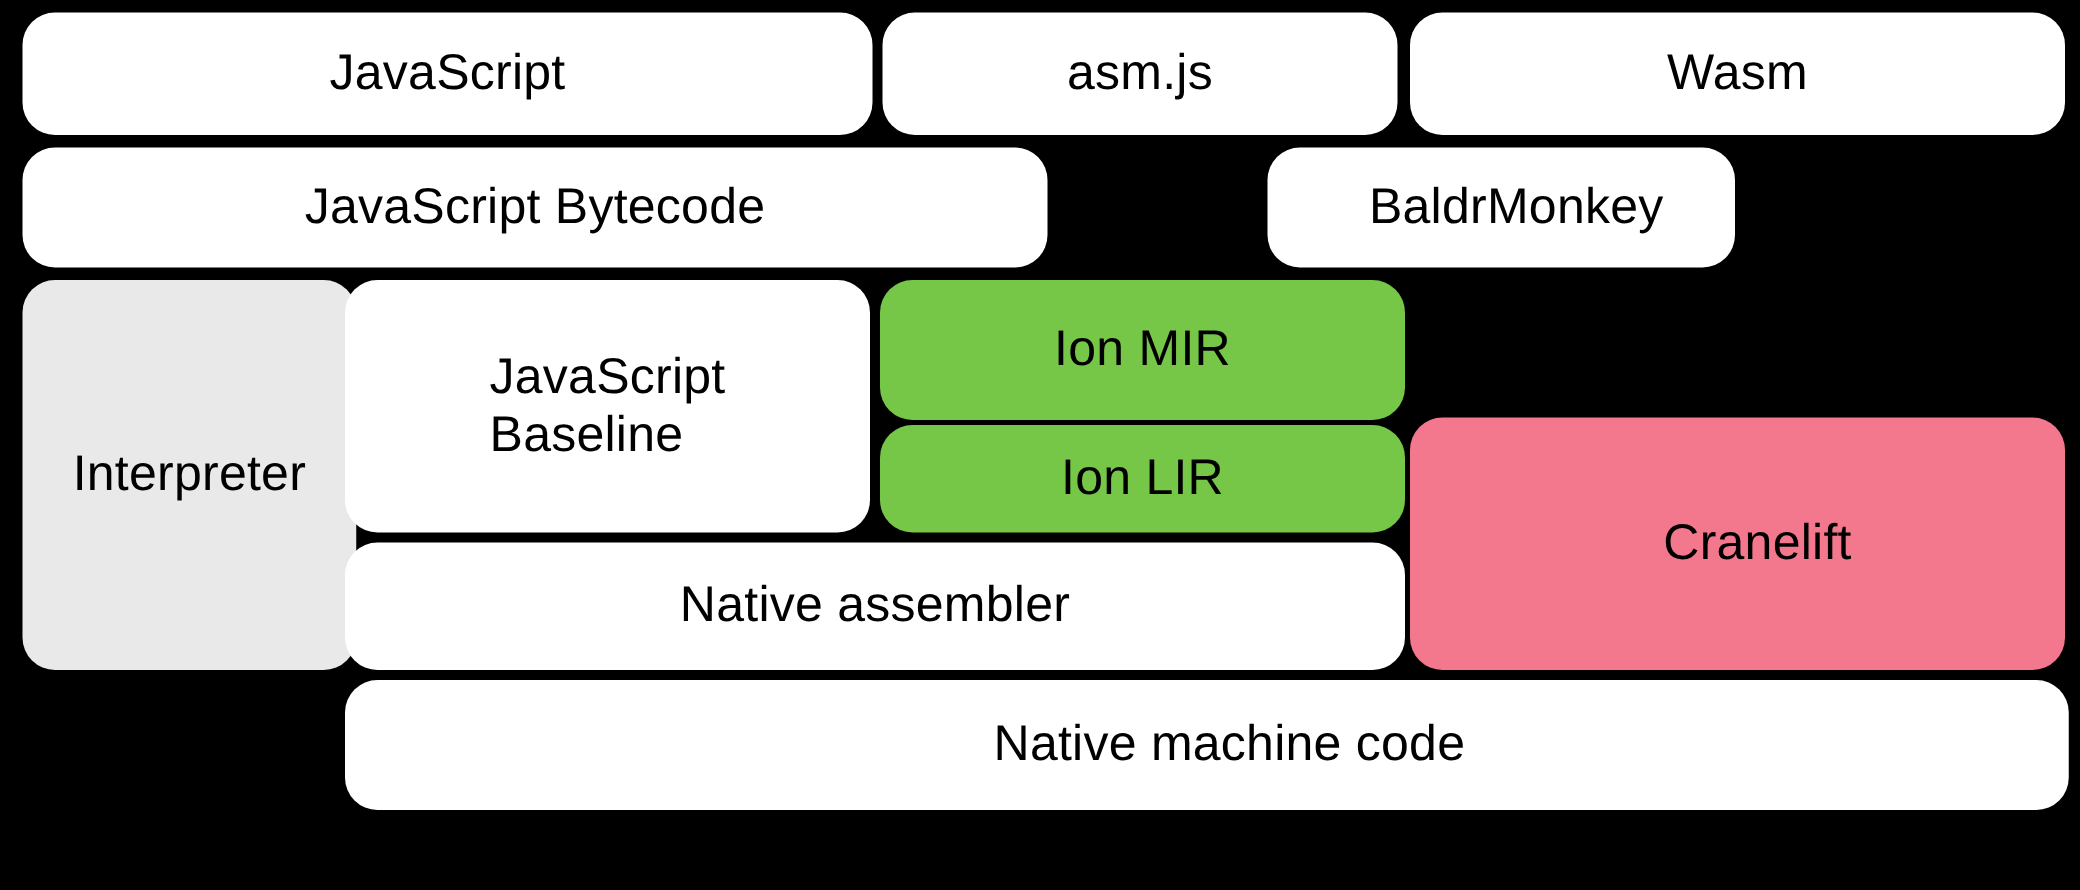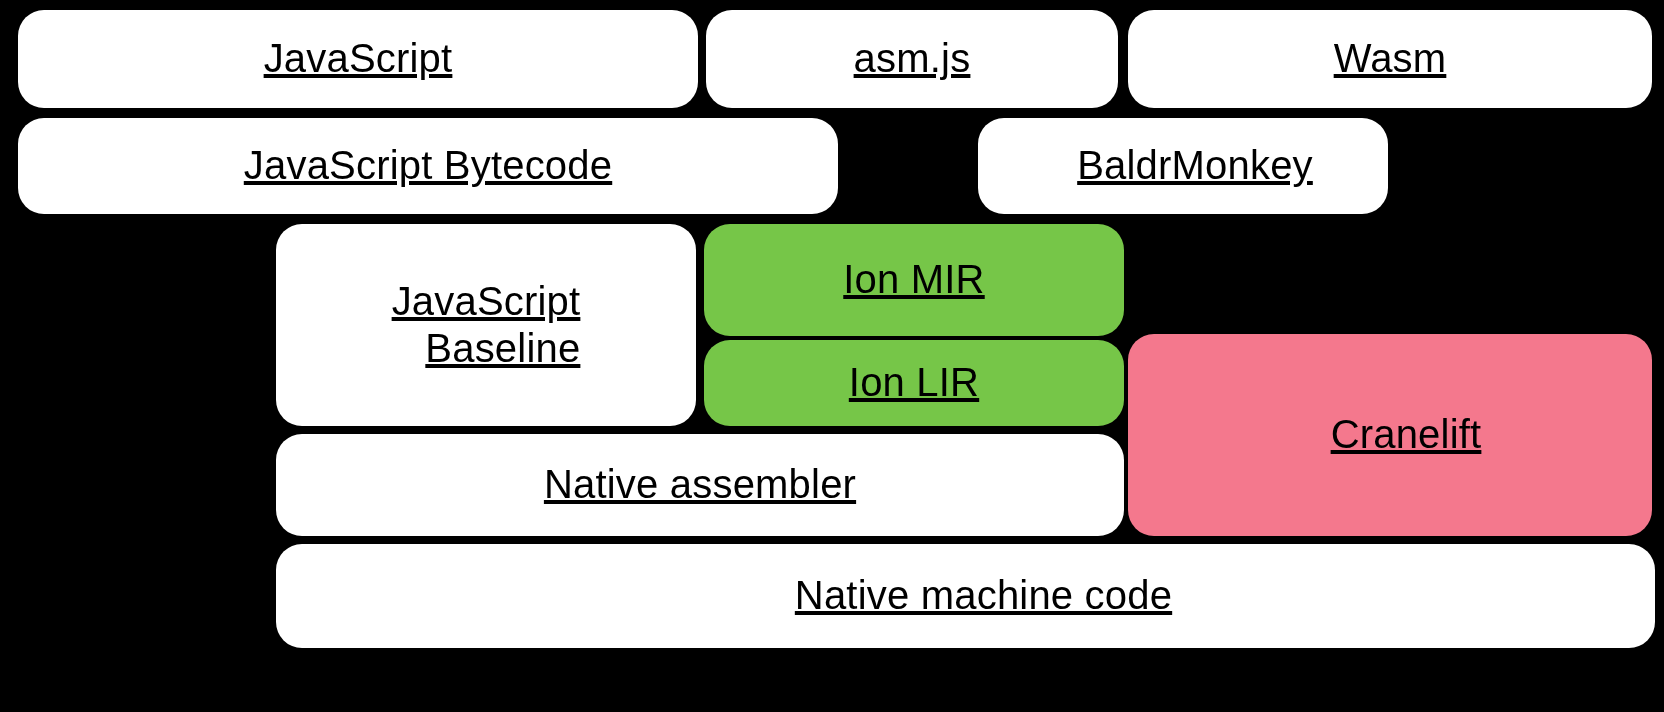--- a/index.html
+++ b/index.html
@@ -14,46 +14,46 @@
     background: #000000;
     overflow: hidden;
     font-family: "Liberation Sans", sans-serif;
   }
   .node {
     position: absolute;
     box-sizing: border-box;
     display: flex;
     align-items: center;
     justify-content: center;
-    text-align: right;
+    text-align: left;
     border-radius: 26px;
     color: #000000;
     font-size: 40px;
     line-height: 1.18;
     font-weight: 400;
     letter-spacing: 0.2px;
     white-space: pre-line;
     user-select: none;
-    text-decoration: underline;
   }
   .fill-white { background: #ffffff; }
   .fill-gray  { background: #e9e9e9; }
   .fill-green { background: #76c648; }
   .fill-pink  { background: #f4788d; }
   .label { display: block; padding: 0 10px; }
 </style>
 </head>
 <body>
 
 <div id="stage" style="background: rgb(0, 0, 0);">
     <div class="node fill-white" style="left: 18px; top: 10px; width: 680px; height: 98px;"><span class="label">JavaScript</span></div>
     <div class="node fill-white" style="left: 706px; top: 10px; width: 412px; height: 98px;"><span class="label">asm.js</span></div>
     <div class="node fill-white" style="left: 1128px; top: 10px; width: 524px; height: 98px;"><span class="label">Wasm</span></div>
     <div class="node fill-white" style="left: 18px; top: 118px; width: 820px; height: 96px;"><span class="label">JavaScript Bytecode</span></div>
-    <div class="node fill-white" style="left: 978px; top: 118px; width: 410px; height: 96px; padding-left: 24px;"><span class="label">BaldrMonkey</span></div>
+    <div class="node fill-white" style="left: 1014px; top: 118px; width: 374px; height: 96px; padding-left: 24px;"><span class="label">BaldrMonkey</span></div>
+    <div class="node fill-gray" style="left: 18px; top: 224px; width: 267px; height: 312px;"><span class="label">Interpreter</span></div>
     <div class="node fill-white" style="left: 276px; top: 224px; width: 420px; height: 202px;"><span class="label">JavaScript
 Baseline</span></div>
     <div class="node fill-green" style="left: 704px; top: 224px; width: 420px; height: 112px;"><span class="label">Ion MIR</span></div>
     <div class="node fill-green" style="left: 704px; top: 340px; width: 420px; height: 86px;"><span class="label">Ion LIR</span></div>
     <div class="node fill-pink" style="left: 1128px; top: 334px; width: 524px; height: 202px; padding-left: 32px;"><span class="label">Cranelift</span></div>
     <div class="node fill-white" style="left: 276px; top: 434px; width: 848px; height: 102px;"><span class="label">Native assembler</span></div>
     <div class="node fill-white" style="left: 276px; top: 544px; width: 1379px; height: 104px; padding-left: 36px;"><span class="label">Native machine code</span></div>
   </div>
 
 </body></html>

